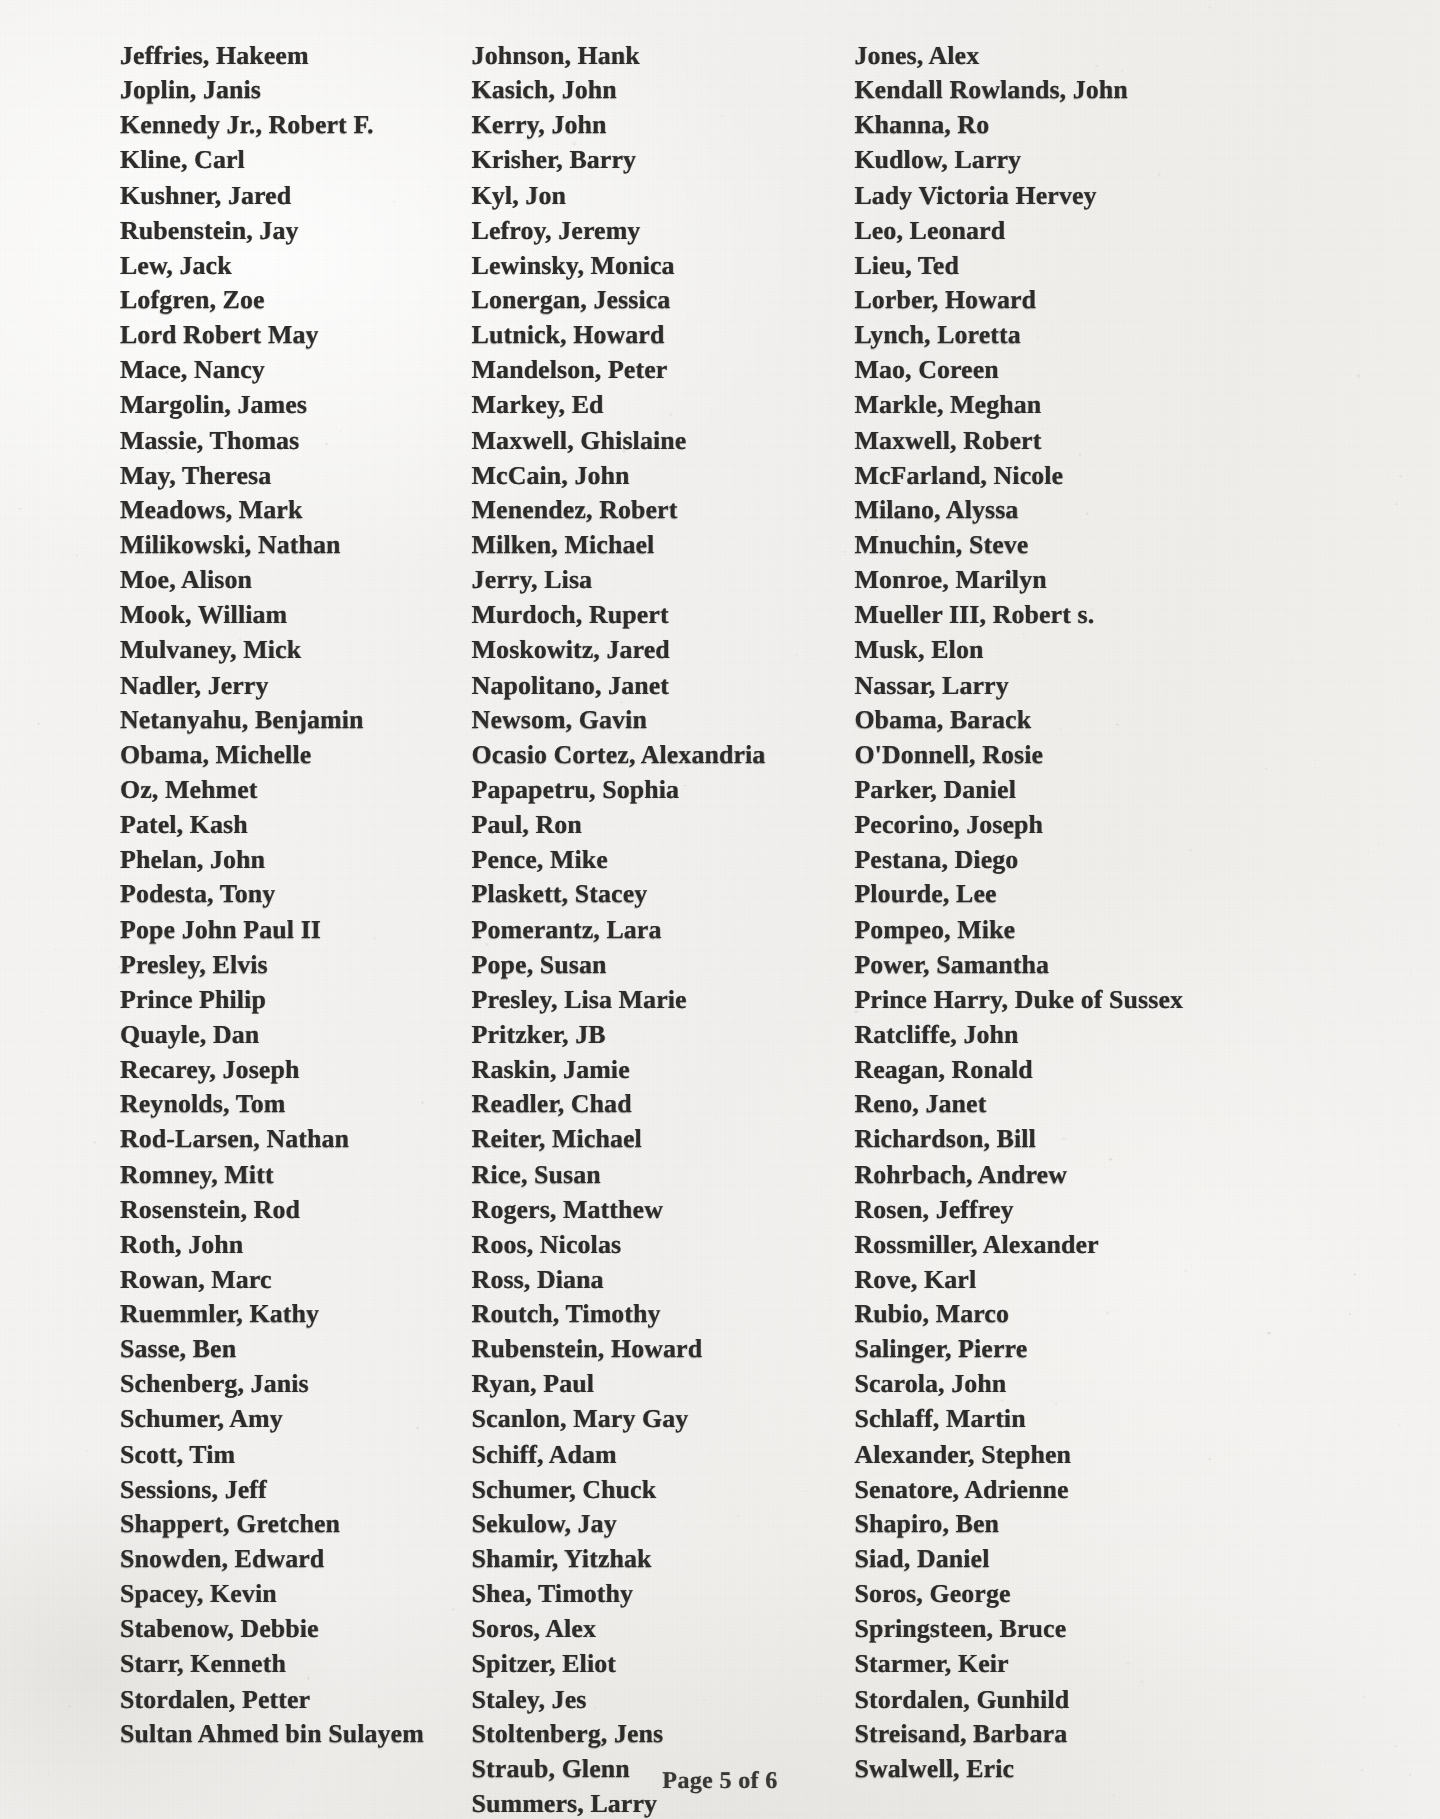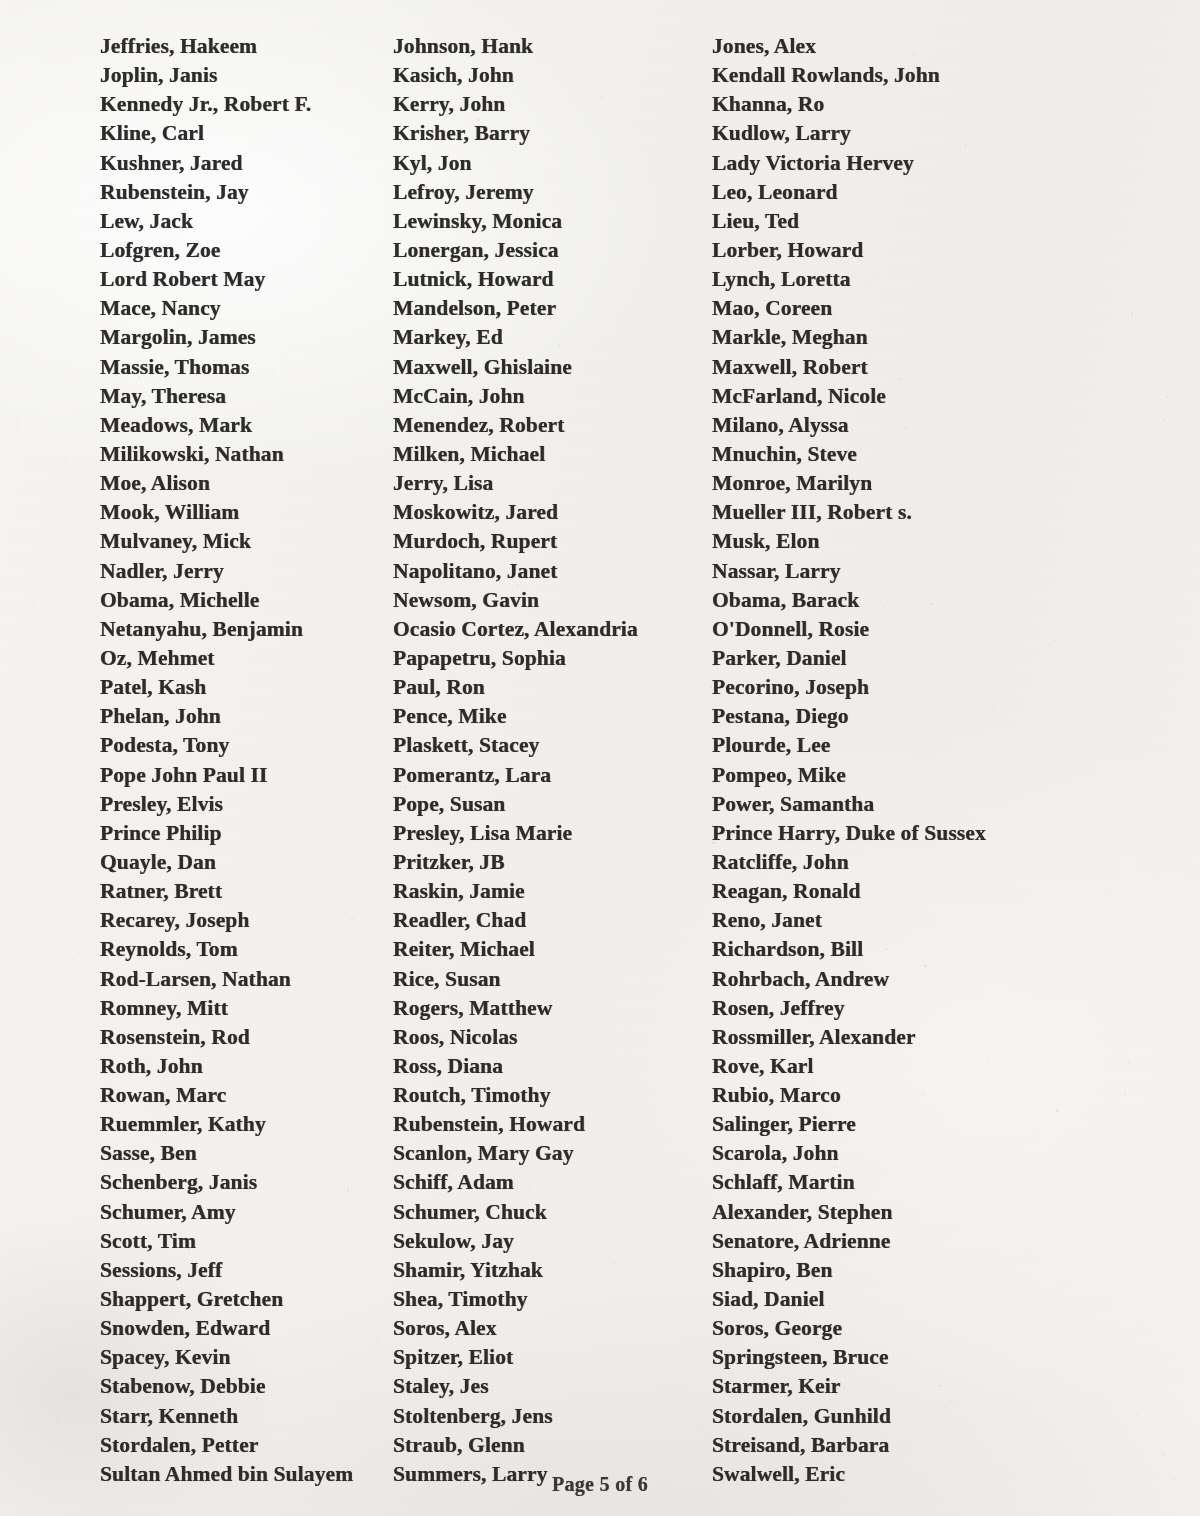--- a/index.html
+++ b/index.html
@@ -286,31 +286,30 @@
         <div class="name-row">Mace, Nancy</div>
         <div class="name-row">Margolin, James</div>
         <div class="name-row">Massie, Thomas</div>
         <div class="name-row">May, Theresa</div>
         <div class="name-row">Meadows, Mark</div>
         <div class="name-row">Milikowski, Nathan</div>
         <div class="name-row">Moe, Alison</div>
         <div class="name-row">Mook, William</div>
         <div class="name-row">Mulvaney, Mick</div>
         <div class="name-row">Nadler, Jerry</div>
+        <div class="name-row">Netanyahu, Benjamin</div>
         <div class="name-row">Obama, Michelle</div>
-        <div class="name-row">Netanyahu, Benjamin</div>
         <div class="name-row">Oz, Mehmet</div>
         <div class="name-row">Patel, Kash</div>
         <div class="name-row">Phelan, John</div>
         <div class="name-row">Podesta, Tony</div>
         <div class="name-row">Pope John Paul II</div>
         <div class="name-row">Presley, Elvis</div>
         <div class="name-row">Prince Philip</div>
         <div class="name-row">Quayle, Dan</div>
-        <div class="name-row">Ratner, Brett</div>
         <div class="name-row">Recarey, Joseph</div>
         <div class="name-row">Reynolds, Tom</div>
         <div class="name-row">Rod-Larsen, Nathan</div>
         <div class="name-row">Romney, Mitt</div>
         <div class="name-row">Rosenstein, Rod</div>
         <div class="name-row">Roth, John</div>
         <div class="name-row">Rowan, Marc</div>
         <div class="name-row">Ruemmler, Kathy</div>
         <div class="name-row">Sasse, Ben</div>
         <div class="name-row">Schenberg, Janis</div>
@@ -335,42 +334,43 @@
         <div class="name-row">Lewinsky, Monica</div>
         <div class="name-row">Lonergan, Jessica</div>
         <div class="name-row">Lutnick, Howard</div>
         <div class="name-row">Mandelson, Peter</div>
         <div class="name-row">Markey, Ed</div>
         <div class="name-row">Maxwell, Ghislaine</div>
         <div class="name-row">McCain, John</div>
         <div class="name-row">Menendez, Robert</div>
         <div class="name-row">Milken, Michael</div>
         <div class="name-row">Jerry, Lisa</div>
+        <div class="name-row">Murdoch, Rupert</div>
         <div class="name-row">Moskowitz, Jared</div>
-        <div class="name-row">Murdoch, Rupert</div>
         <div class="name-row">Napolitano, Janet</div>
         <div class="name-row">Newsom, Gavin</div>
         <div class="name-row">Ocasio Cortez, Alexandria</div>
         <div class="name-row">Papapetru, Sophia</div>
         <div class="name-row">Paul, Ron</div>
         <div class="name-row">Pence, Mike</div>
         <div class="name-row">Plaskett, Stacey</div>
         <div class="name-row">Pomerantz, Lara</div>
         <div class="name-row">Pope, Susan</div>
         <div class="name-row">Presley, Lisa Marie</div>
         <div class="name-row">Pritzker, JB</div>
         <div class="name-row">Raskin, Jamie</div>
         <div class="name-row">Readler, Chad</div>
         <div class="name-row">Reiter, Michael</div>
         <div class="name-row">Rice, Susan</div>
         <div class="name-row">Rogers, Matthew</div>
         <div class="name-row">Roos, Nicolas</div>
         <div class="name-row">Ross, Diana</div>
         <div class="name-row">Routch, Timothy</div>
         <div class="name-row">Rubenstein, Howard</div>
+        <div class="name-row">Ryan, Paul</div>
         <div class="name-row">Scanlon, Mary Gay</div>
         <div class="name-row">Schiff, Adam</div>
         <div class="name-row">Schumer, Chuck</div>
         <div class="name-row">Sekulow, Jay</div>
         <div class="name-row">Shamir, Yitzhak</div>
         <div class="name-row">Shea, Timothy</div>
         <div class="name-row">Soros, Alex</div>
         <div class="name-row">Spitzer, Eliot</div>
         <div class="name-row">Staley, Jes</div>
         <div class="name-row">Stoltenberg, Jens</div>

